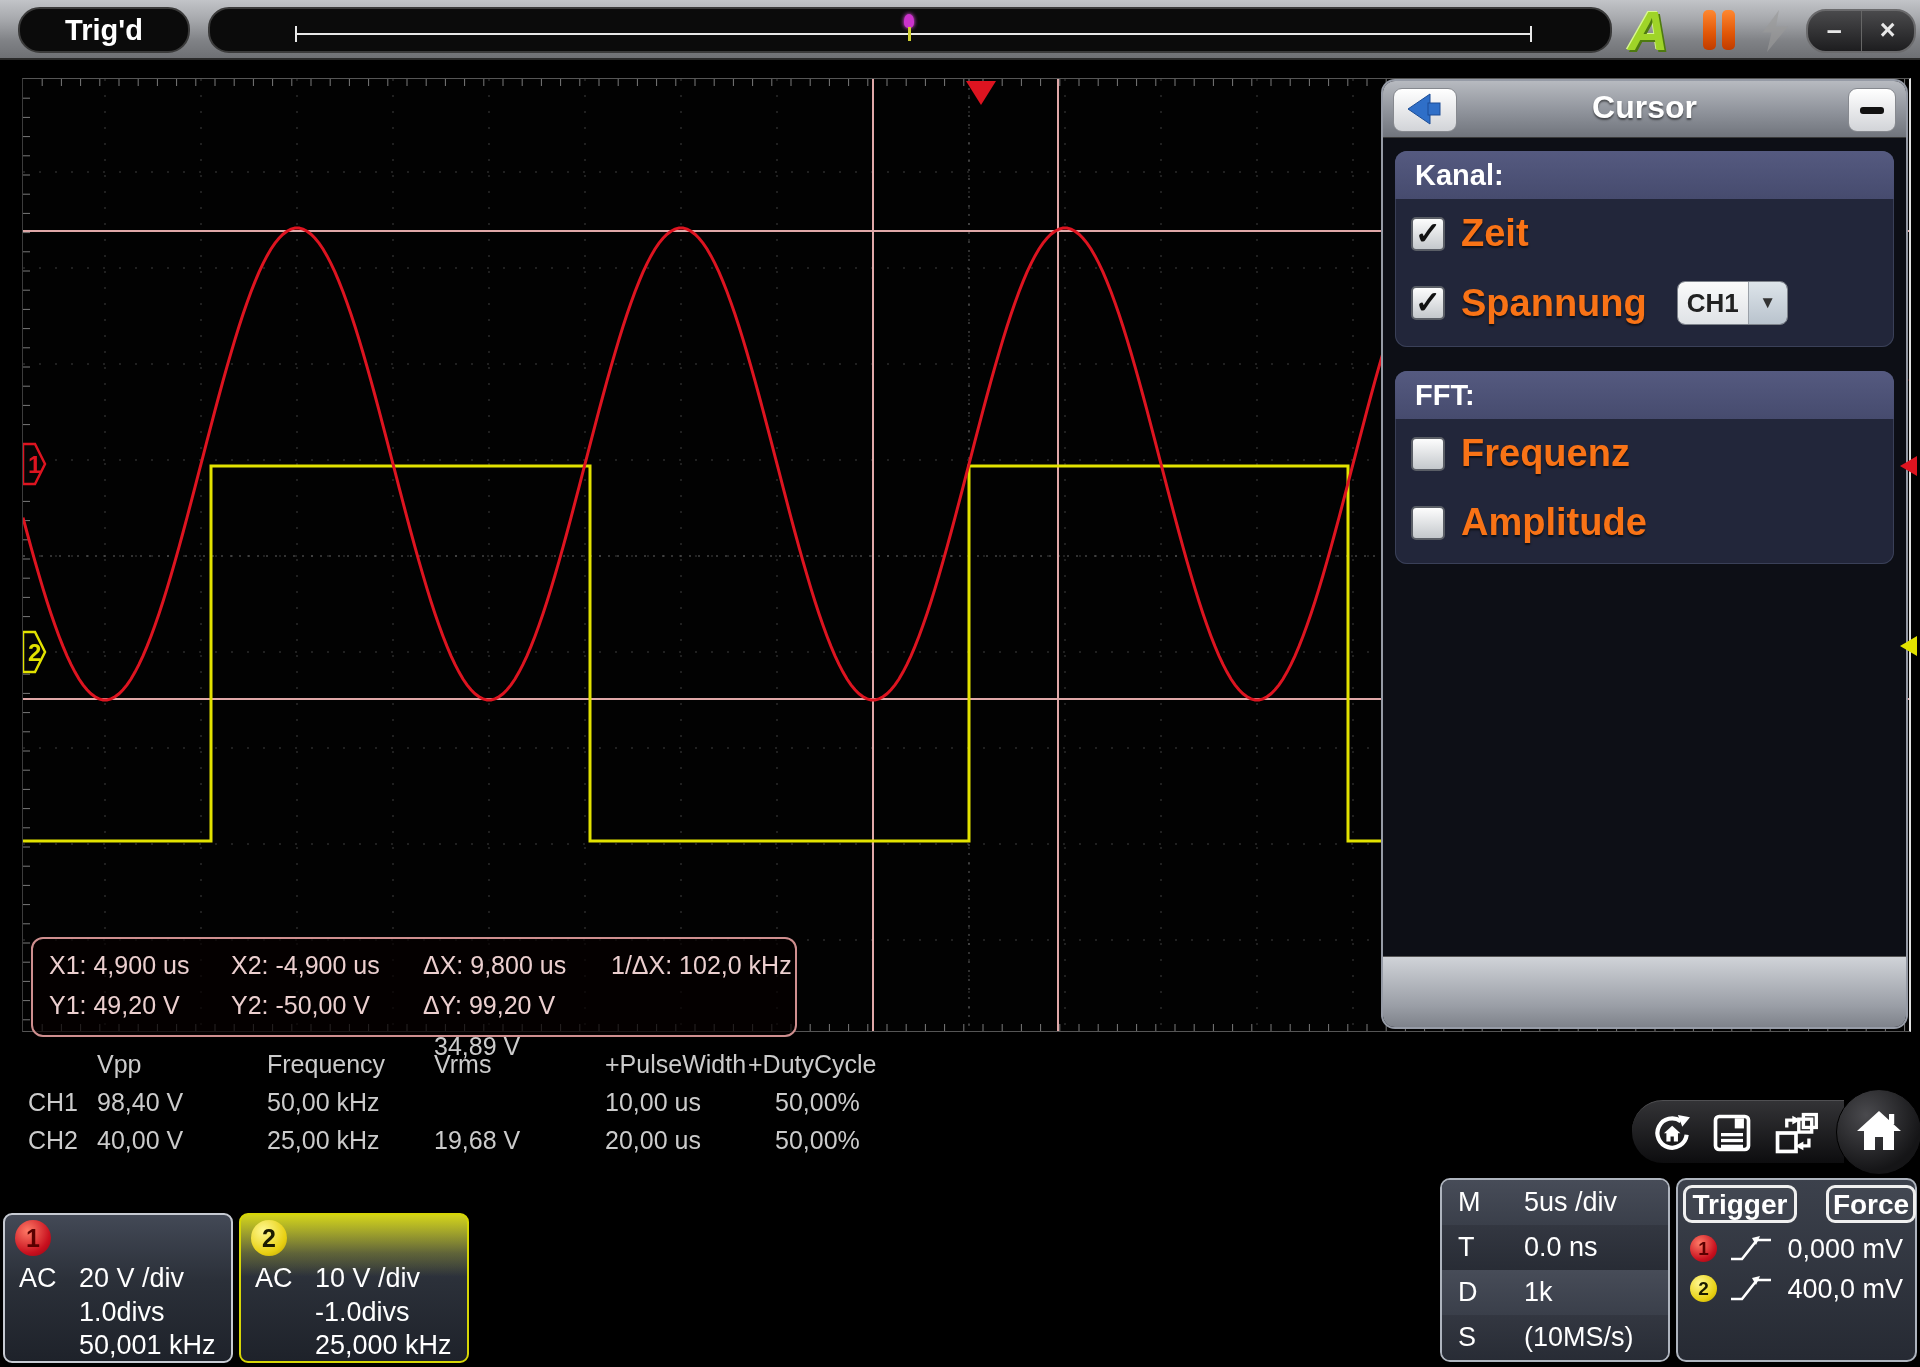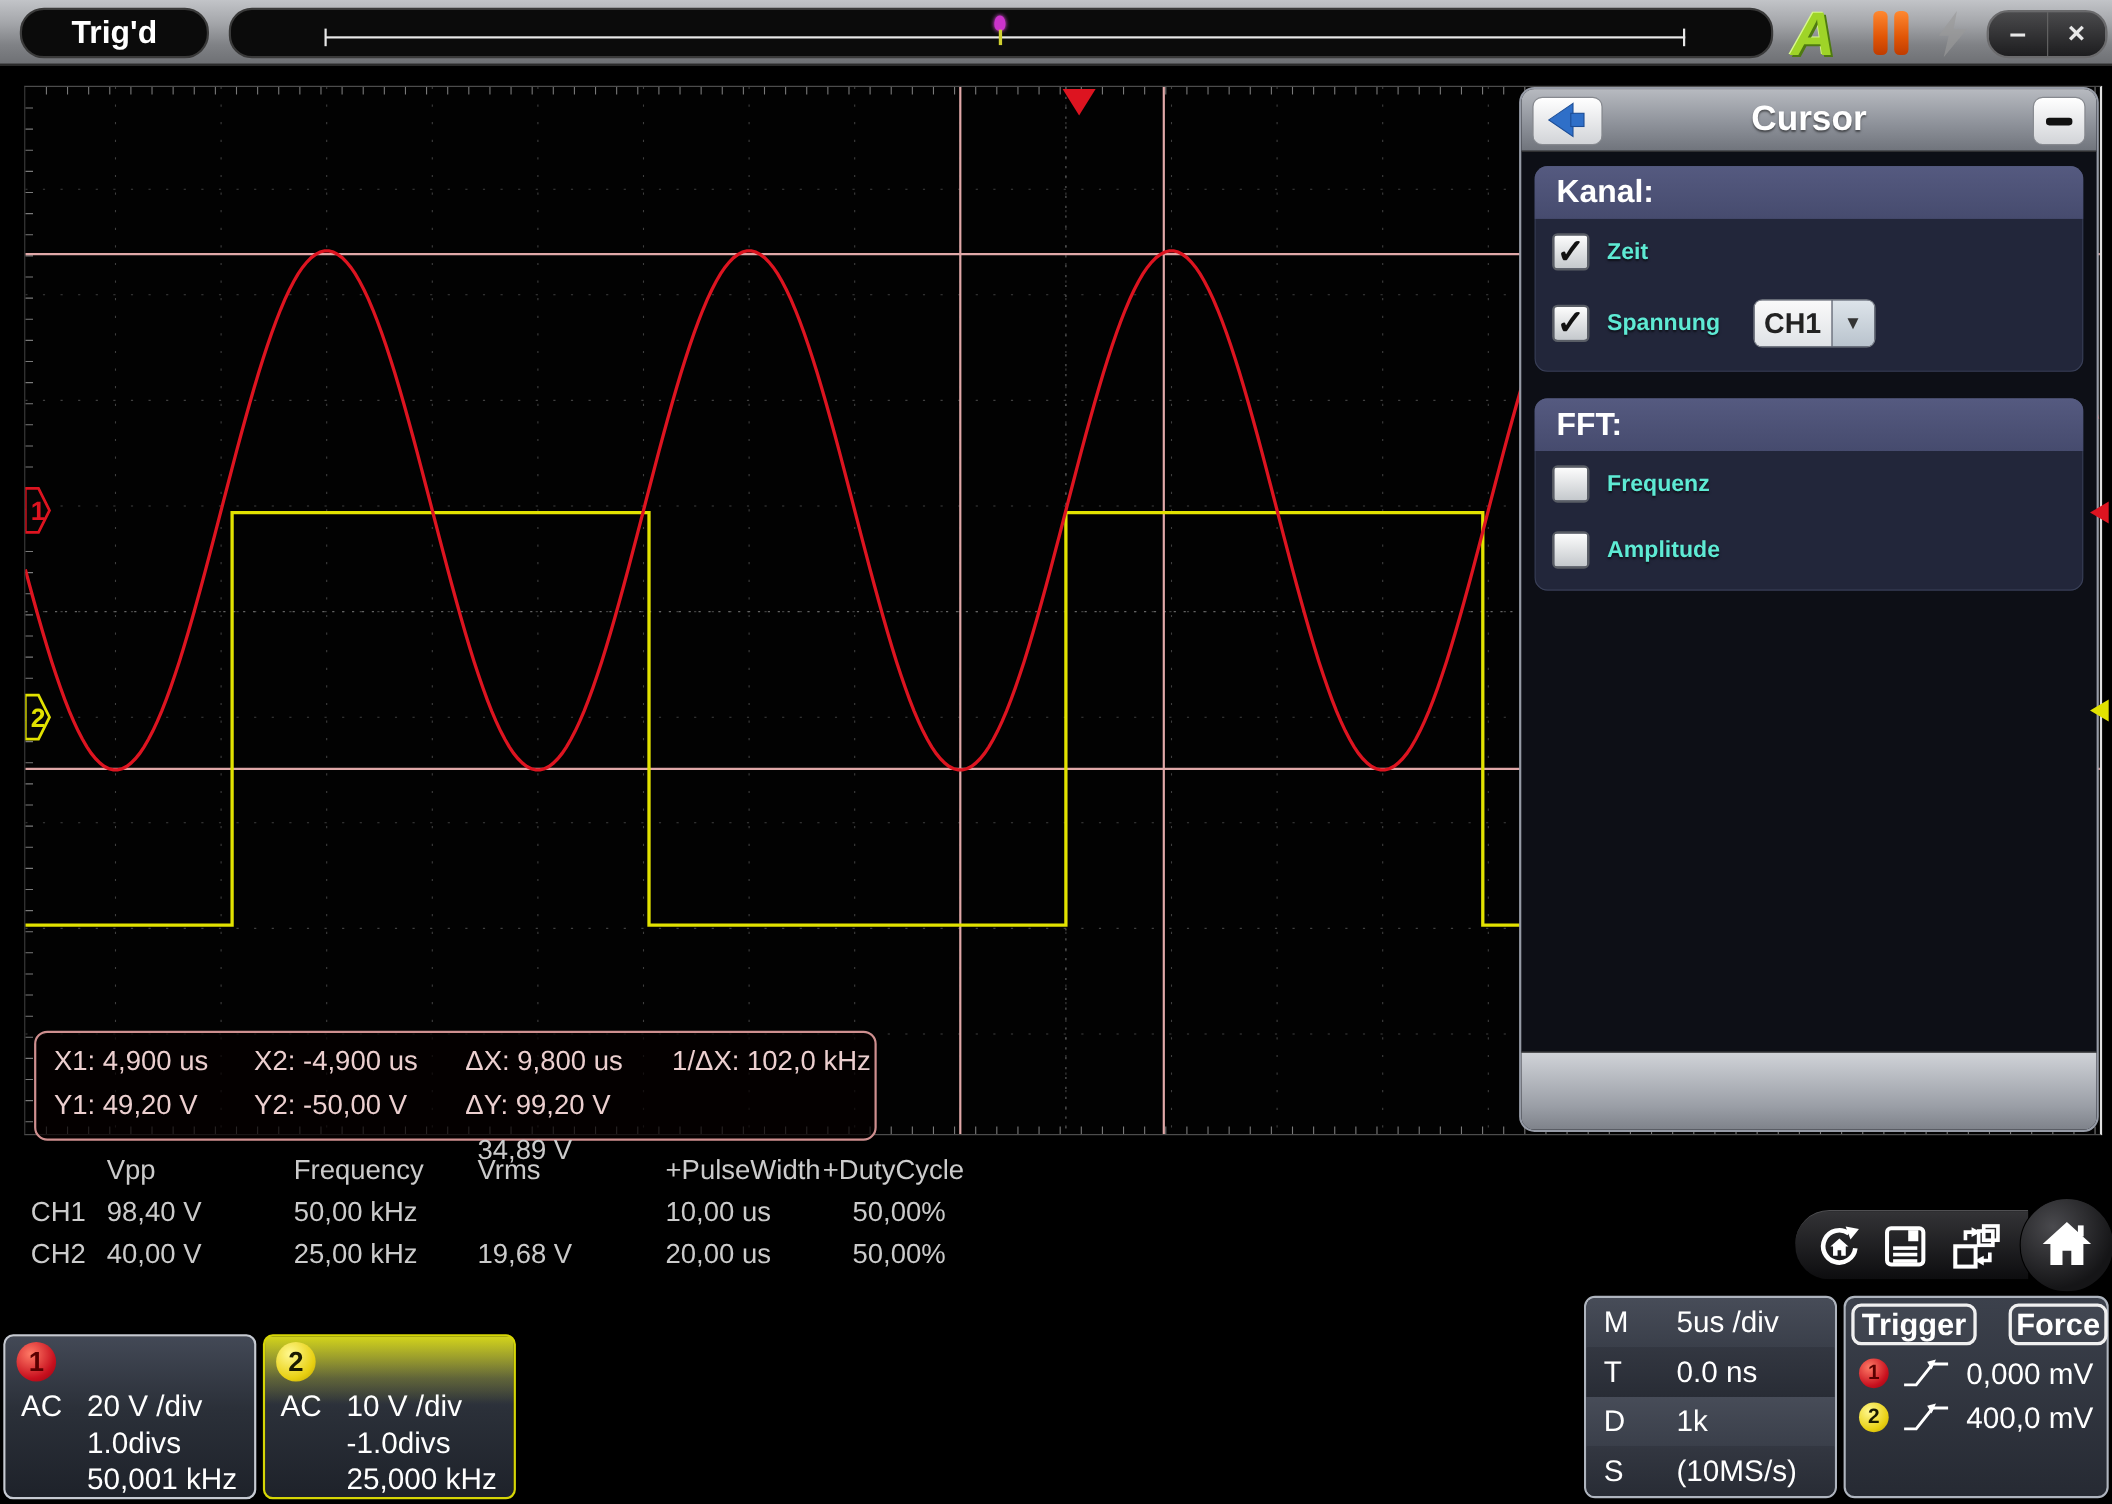--- a/index.html
+++ b/index.html
@@ -52,21 +52,21 @@
   #collapse-btn .bar{left:11px;top:18px;width:24px;height:7px;background:#111;border-radius:3px;}
   .section{margin:14px 12px 24px 12px;border-radius:12px;overflow:hidden;
     background:#22263a;box-shadow:0 0 0 1px #3a4058 inset;}
   .section-header{height:48px;line-height:48px;padding-left:20px;
     background:linear-gradient(180deg,#555a80,#464b6e);color:#fff;font-size:29px;font-weight:bold;}
   .prow{display:flex;align-items:center;padding:13px 16px;gap:16px;}
   .cb{width:34px;height:34px;border-radius:5px;flex:0 0 34px;
     background:linear-gradient(180deg,#fdfdfd,#c4c8cc);border:2px solid #5a5e66;
     box-sizing:border-box;position:relative;}
   .cb .tick{position:absolute;left:2px;top:-4px;color:#111;font-size:31px;font-weight:bold;}
-  .plabel{color:#5eead4;font-size:21px;font-weight:bold;text-shadow:0 2px 2px rgba(0,0,0,.6);}
+  .plabel{color:#f97316;font-size:38px;font-weight:bold;text-shadow:0 2px 2px rgba(0,0,0,.6);}
   .dd{display:flex;height:42px;border-radius:8px;overflow:hidden;border:1px solid #7d828a;margin-left:14px;}
   .dd-val{width:70px;background:linear-gradient(180deg,#fafafa,#dfe2e6);color:#222;
     font-size:26px;font-weight:bold;text-align:center;line-height:42px;}
   .dd-btn{width:38px;background:linear-gradient(180deg,#dde4ea,#b9c3cd);color:#333;
     font-size:17px;text-align:center;line-height:42px;border-left:1px solid #9aa0a8;}
   #panel-footer{left:0;bottom:0;width:100%;height:70px;
     background:linear-gradient(180deg,#d0d3d8 0%,#9a9ea6 70%,#7e828a 100%);
     border-top:1px solid #555;}
   
   .edge-arrow{width:0;height:0;border-top:10px solid transparent;border-bottom:10px solid transparent;}

